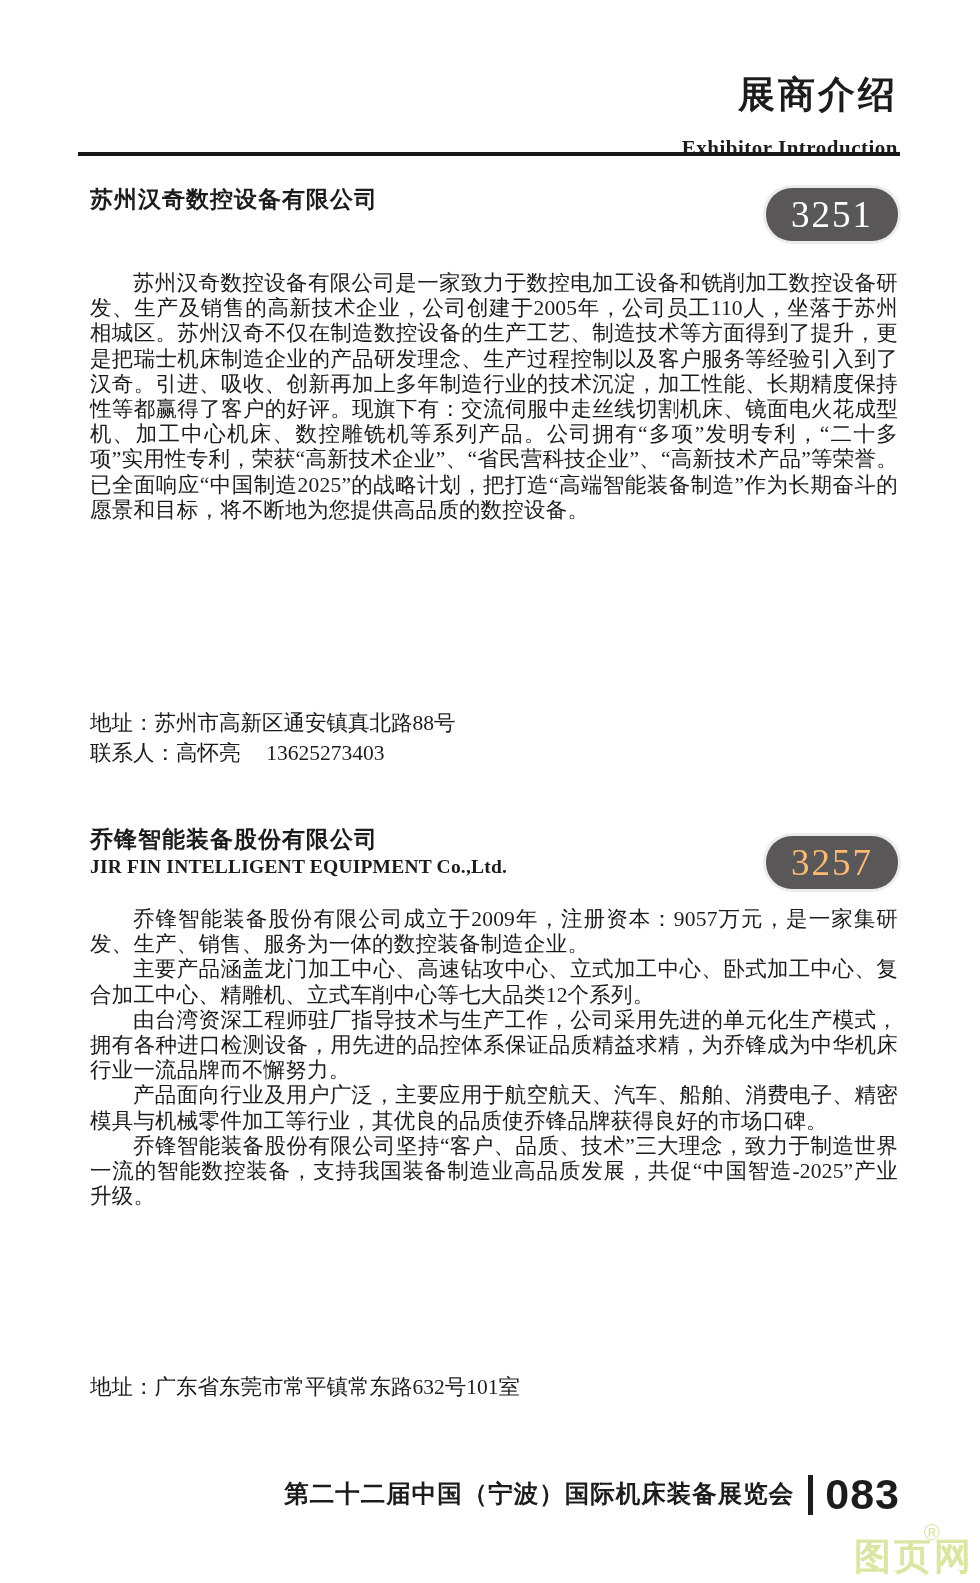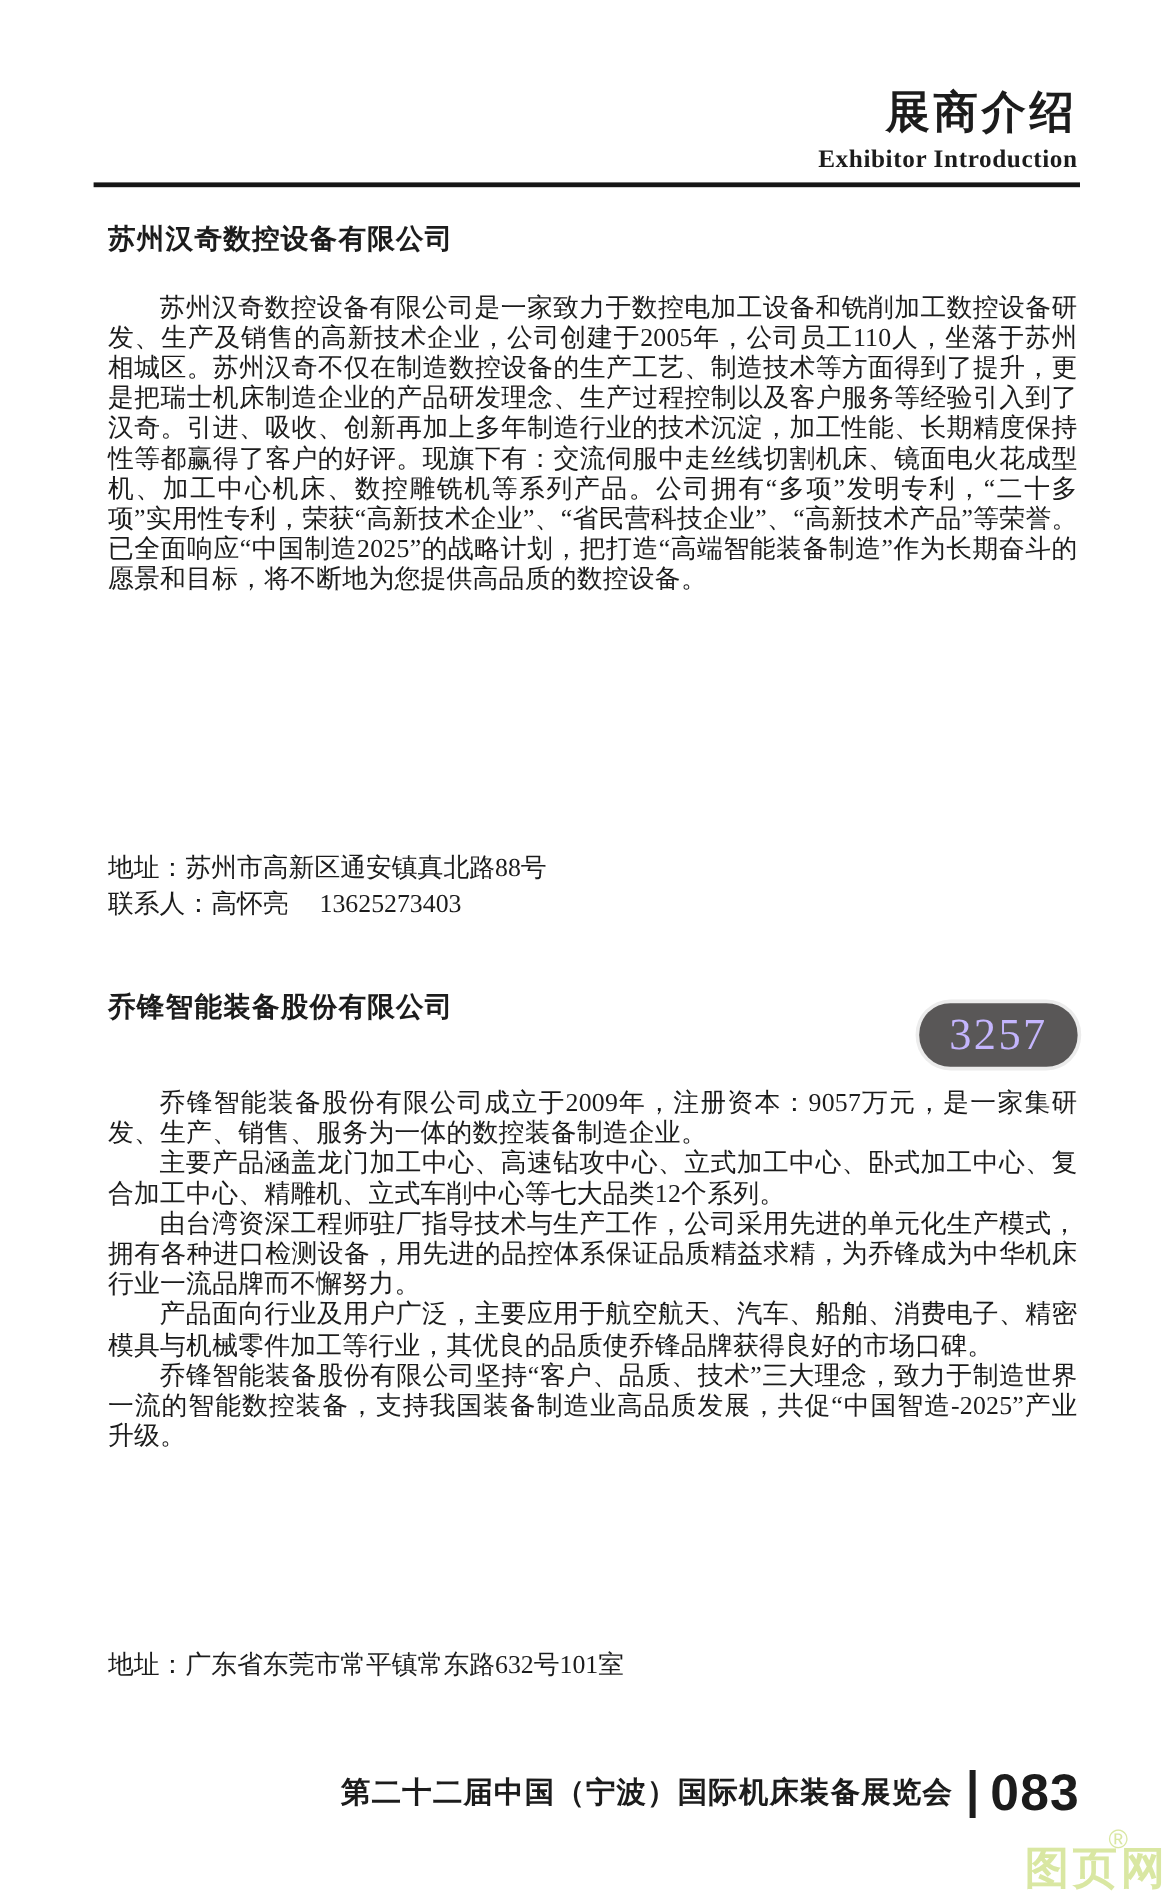--- a/index.html
+++ b/index.html
@@ -24,21 +24,21 @@
   }
   .header-cn {
     font-size: 37px;
     font-weight: bold;
     letter-spacing: 3px;
     line-height: 1.15;
   }
   .header-en {
     font-size: 21px;
     font-weight: bold;
-    margin-top: 3px;
+    margin-top: 19px;
     letter-spacing: 0.5px;
   }
   .divider {
     position: absolute;
     top: 152px;
     left: 78px;
     right: 80px;
     height: 4px;
     background: #161616;
   }
@@ -164,41 +164,43 @@
     <div class="header-cn">展商介绍</div>
     <div class="header-en">Exhibitor Introduction</div>
   </div>
   <div class="divider"></div>
 
   <div class="section section-1">
     <div class="company-header">
       <div class="company-titles">
         <div class="company-name">苏州汉奇数控设备有限公司</div>
       </div>
+      <div class="booth-badge" style="background: rgb(89, 87, 87); color: rgb(255, 255, 255);">3251</div>
     </div>
     <div class="body-text">
       <p>苏州汉奇数控设备有限公司是一家致力于数控电加工设备和铣削加工数控设备研发、生产及销售的高新技术企业，公司创建于2005年，公司员工110人，坐落于苏州相城区。苏州汉奇不仅在制造数控设备的生产工艺、制造技术等方面得到了提升，更是把瑞士机床制造企业的产品研发理念、生产过程控制以及客户服务等经验引入到了汉奇。引进、吸收、创新再加上多年制造行业的技术沉淀，加工性能、长期精度保持性等都赢得了客户的好评。现旗下有：交流伺服中走丝线切割机床、镜面电火花成型机、加工中心机床、数控雕铣机等系列产品。公司拥有“多项”发明专利，“二十多项”实用性专利，荣获“高新技术企业”、“省民营科技企业”、“高新技术产品”等荣誉。已全面响应“中国制造2025”的战略计划，把打造“高端智能装备制造”作为长期奋斗的愿景和目标，将不断地为您提供高品质的数控设备。</p>
     </div>
   </div>
 
   <div class="contact contact-1">
     <div class="contact-line">
       <span>地址：</span><span>苏州市高新区通安镇真北路88号</span>
     </div>
     <div class="contact-line">
       <span>联系人：</span><span>高怀亮</span><span class="gap-left">13625273403</span>
     </div>
   </div>
 
   <div class="section section-2">
     <div class="company-header">
       <div class="company-titles">
         <div class="company-name">乔锋智能装备股份有限公司</div>
+        <div class="company-name-en">JIR FIN INTELLIGENT EQUIPMENT Co.,Ltd.</div>
       </div>
-      <div class="booth-badge" style="background: rgb(89, 87, 87); color: #c4b5fd;">3257</div>
+      <div class="booth-badge" style="background: rgb(89, 87, 87); color: #fdba74;">3257</div>
     </div>
     <div class="body-text">
       <p>乔锋智能装备股份有限公司成立于2009年，注册资本：9057万元，是一家集研发、生产、销售、服务为一体的数控装备制造企业。</p>
       <p>主要产品涵盖龙门加工中心、高速钻攻中心、立式加工中心、卧式加工中心、复合加工中心、精雕机、立式车削中心等七大品类12个系列。</p>
       <p>由台湾资深工程师驻厂指导技术与生产工作，公司采用先进的单元化生产模式，拥有各种进口检测设备，用先进的品控体系保证品质精益求精，为乔锋成为中华机床行业一流品牌而不懈努力。</p>
       <p>产品面向行业及用户广泛，主要应用于航空航天、汽车、船舶、消费电子、精密模具与机械零件加工等行业，其优良的品质使乔锋品牌获得良好的市场口碑。</p>
       <p>乔锋智能装备股份有限公司坚持“客户、品质、技术”三大理念，致力于制造世界一流的智能数控装备，支持我国装备制造业高品质发展，共促“中国智造-2025”产业升级。</p>
     </div>
   </div>
 

